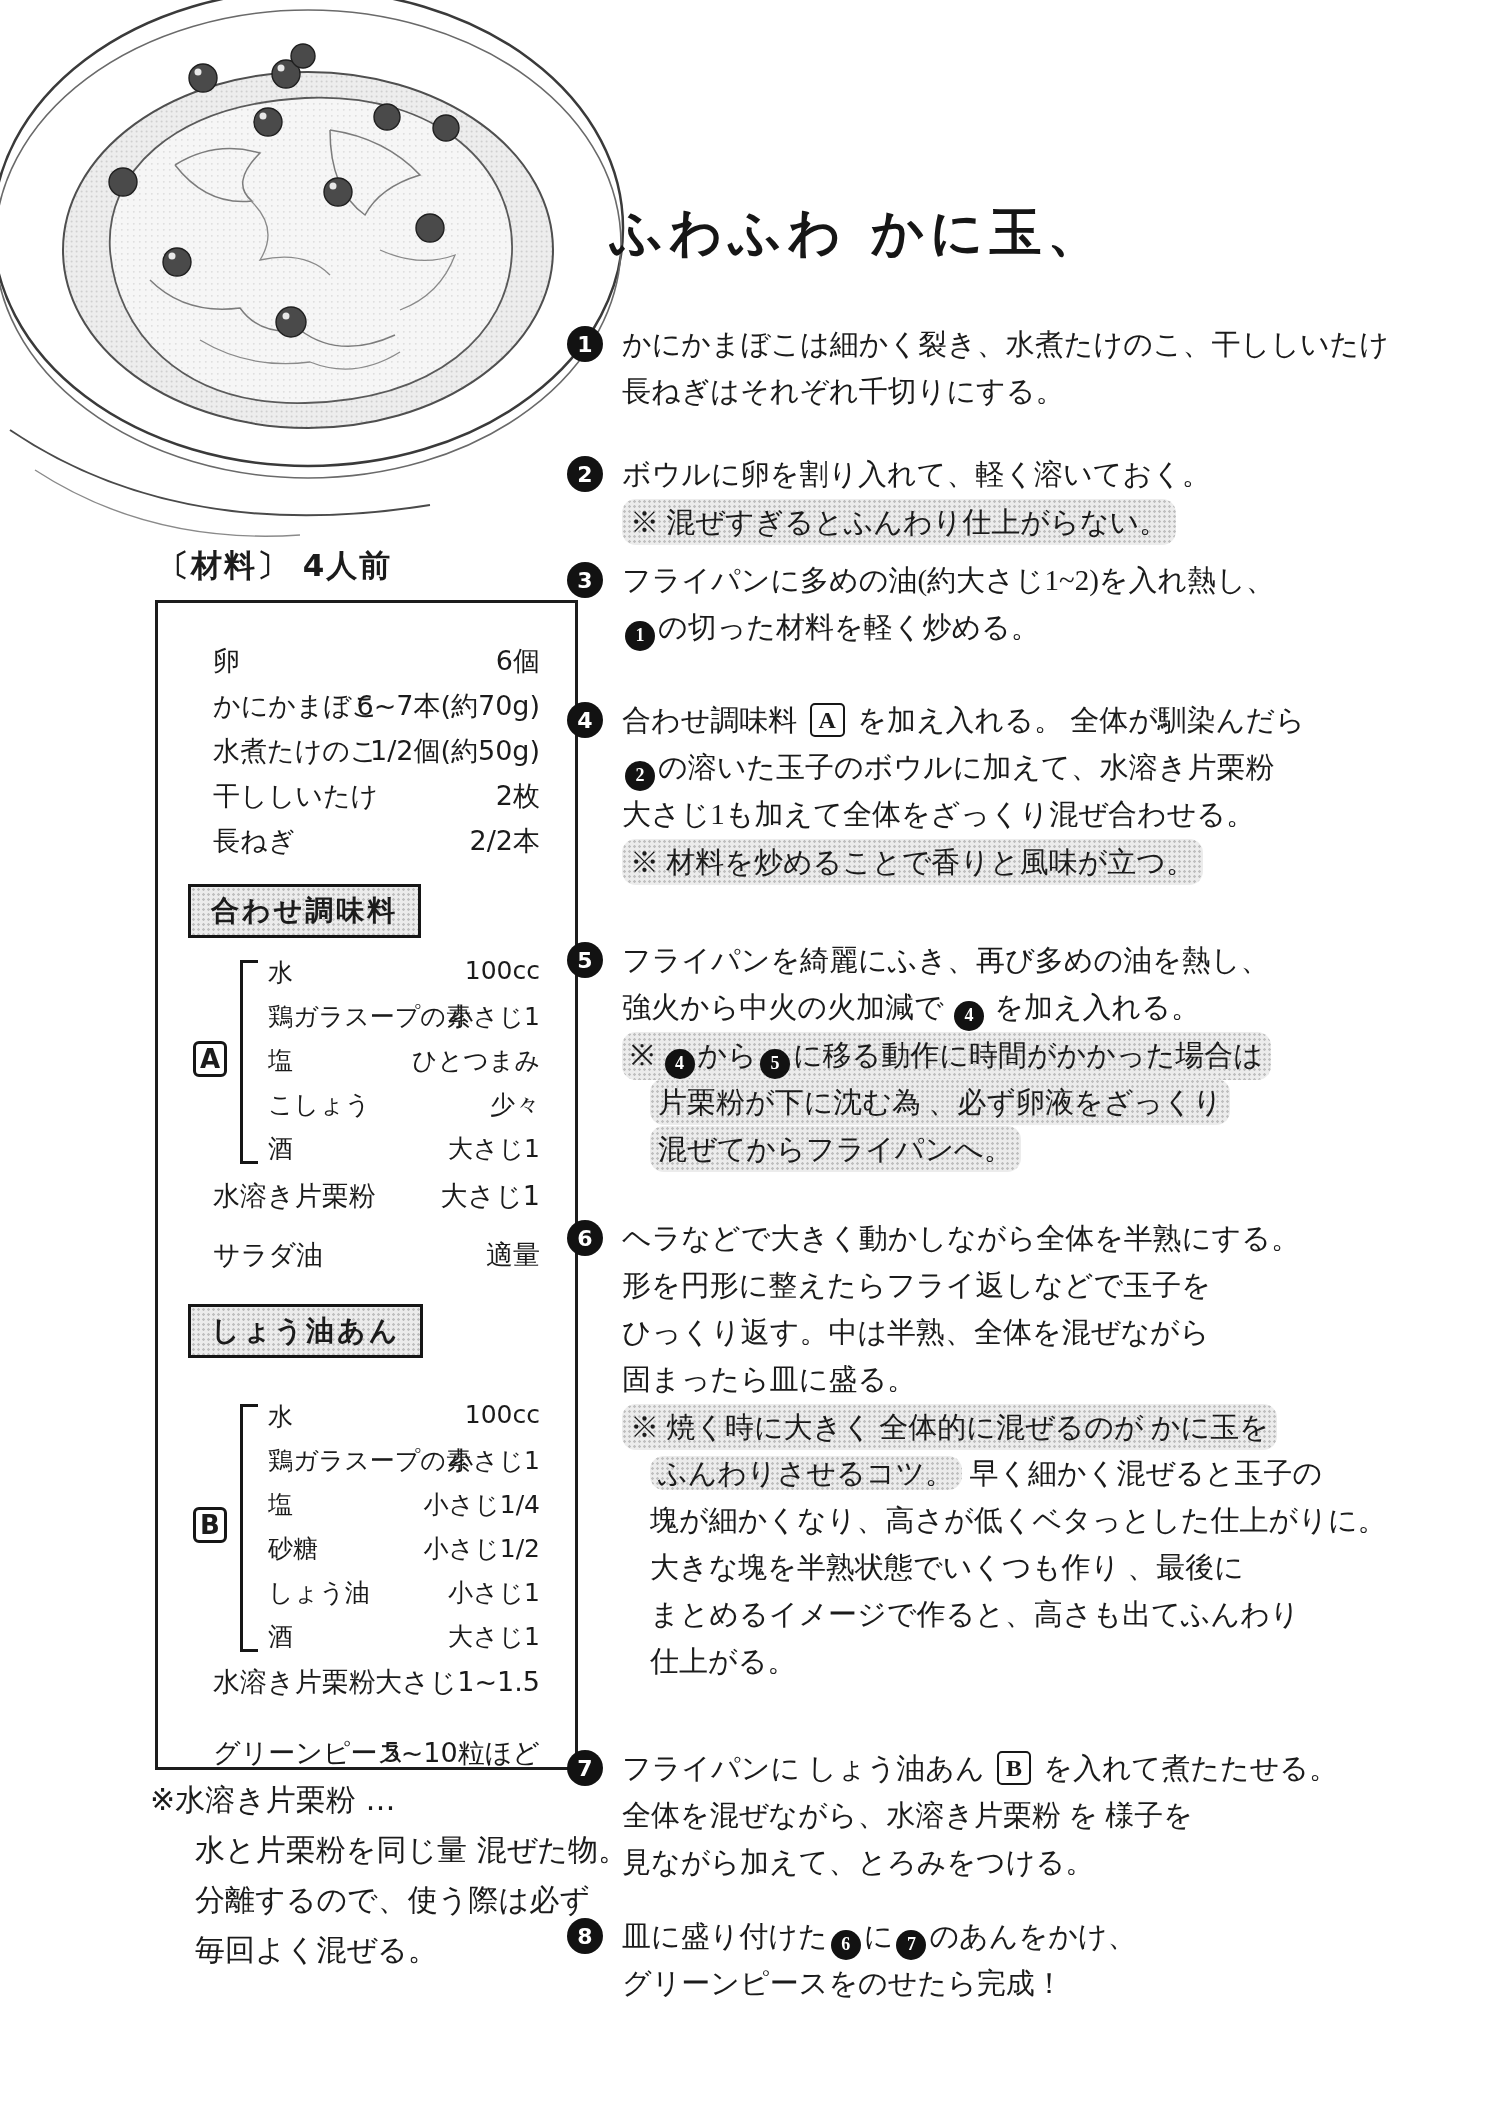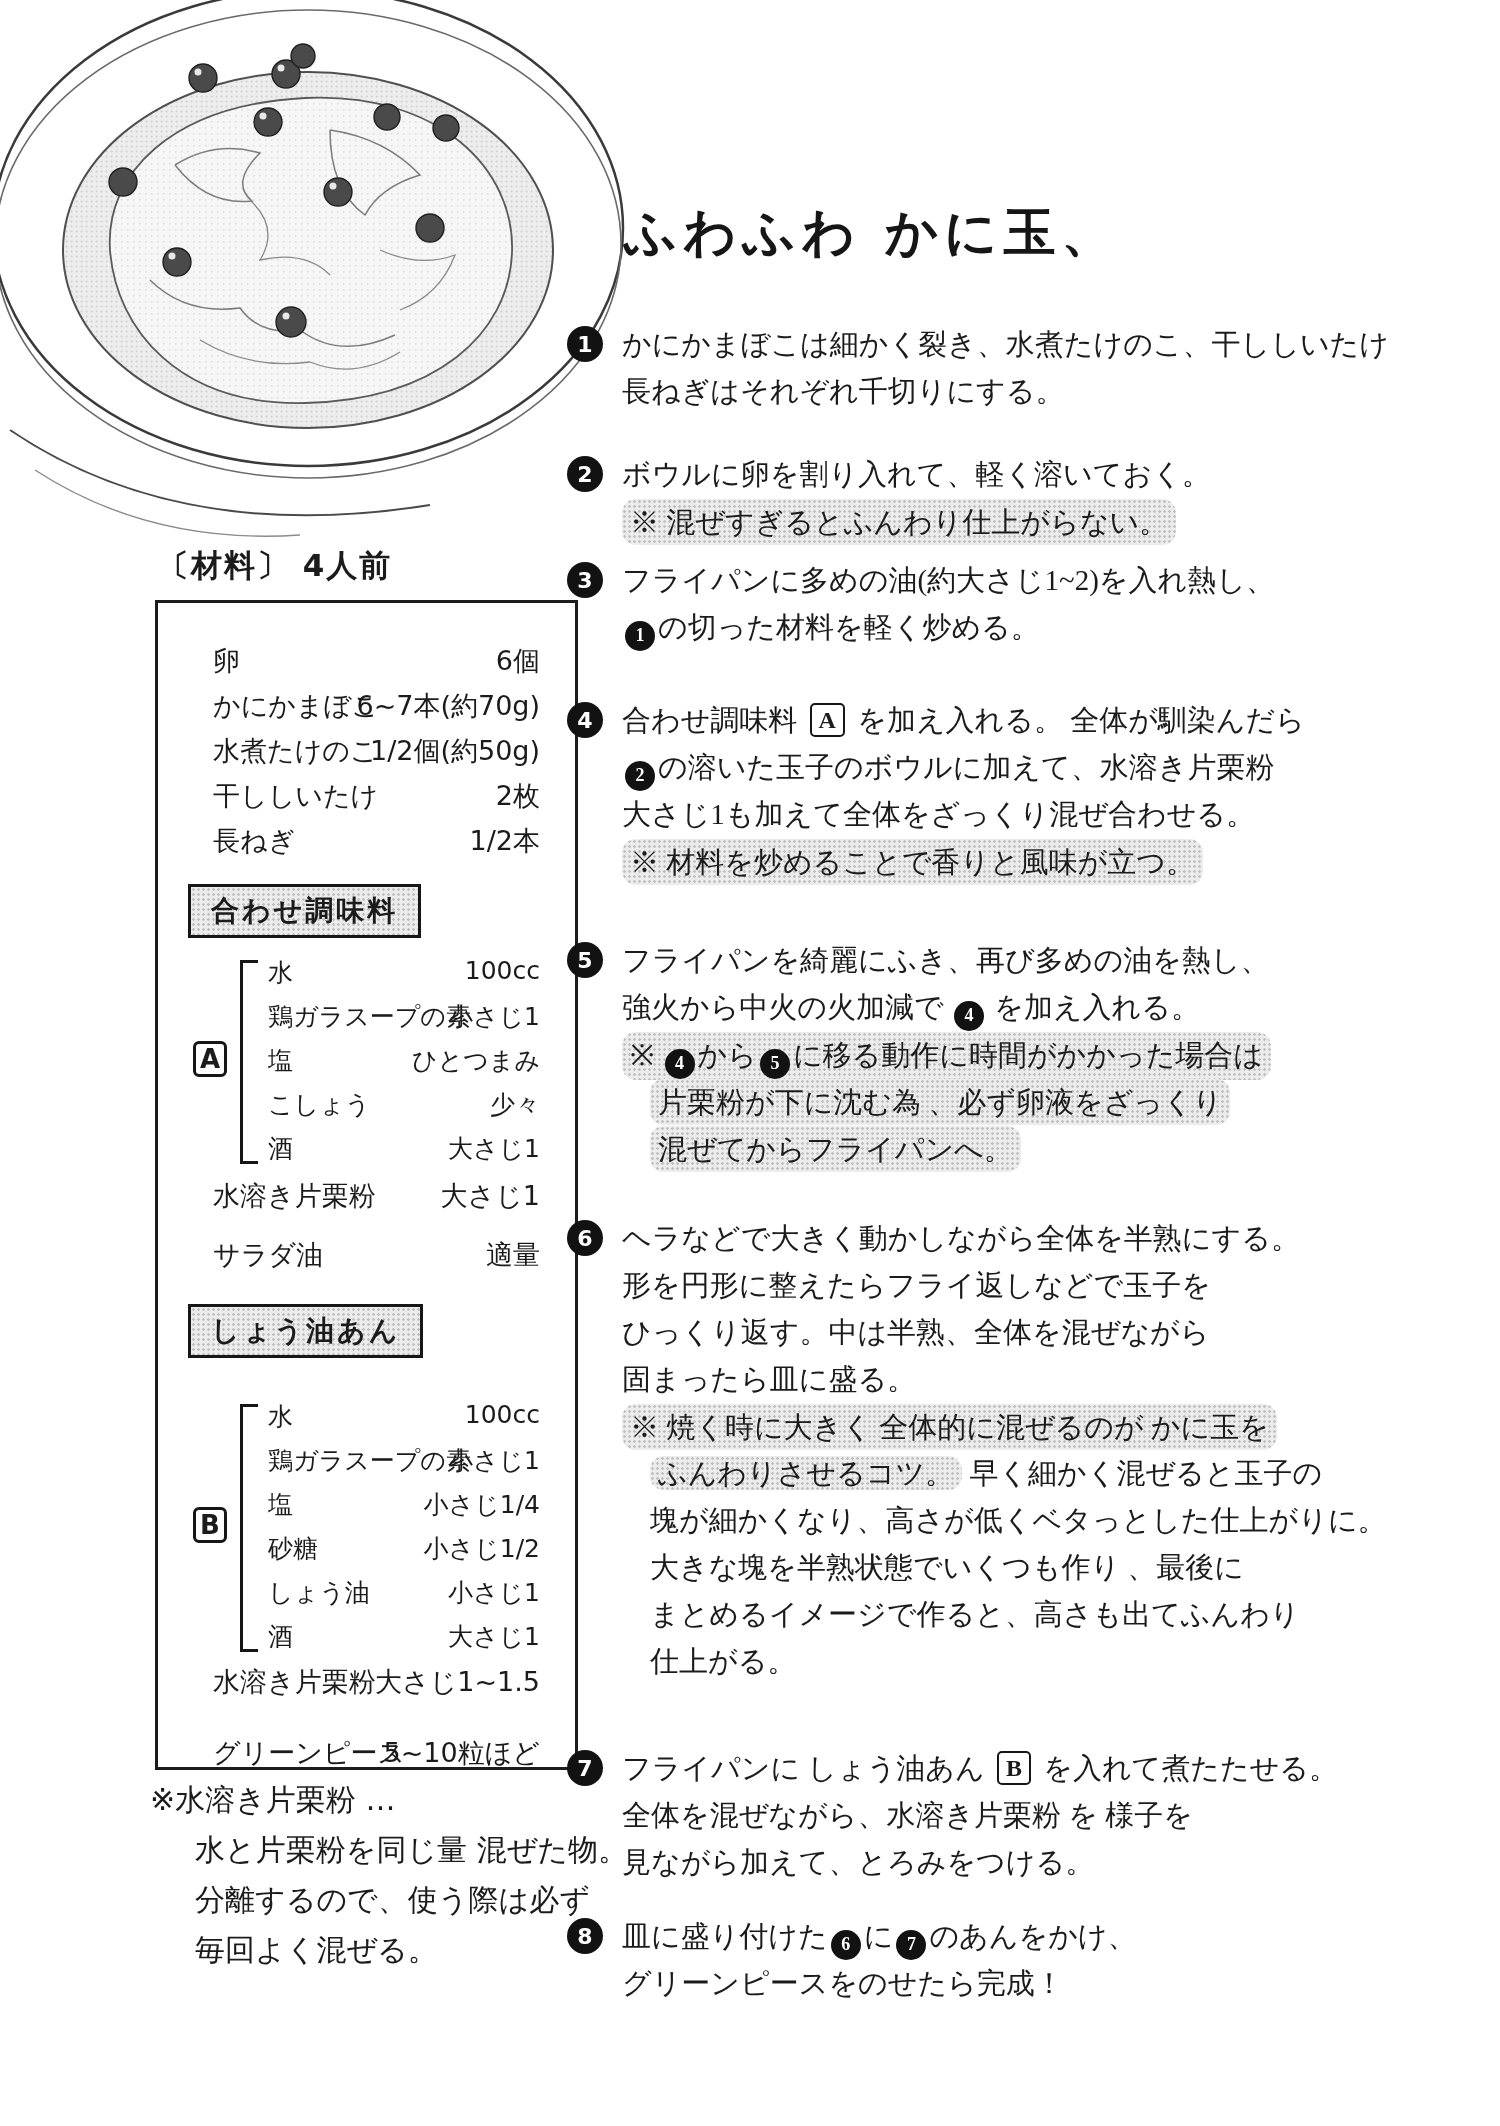--- a/index.html
+++ b/index.html
@@ -8,21 +8,21 @@
     font-family:"DejaVu Sans","Liberation Sans",sans-serif; color:#1b1b1b; overflow:hidden;
   }
   
   .ht {
     background-color:#ececec;
     background-image:radial-gradient(circle,#bfbfbf 1.1px, rgba(0,0,0,0) 1.5px);
     background-size:5px 5px;
   }
   .illus { position:absolute; left:0; top:0; }
   .title {
-    position:absolute; left:624px; top:198px; font-size:52px; letter-spacing:6px;
+    position:absolute; left:610px; top:198px; font-size:52px; letter-spacing:6px;
     font-weight:bold; color:#161616; white-space:nowrap;
   }
   .mat-header {
     position:absolute; left:158px; top:545px; font-size:31px; font-weight:bold;
     letter-spacing:2px; white-space:nowrap;
   }
   .mat-box {
     position:absolute; left:155px; top:600px; width:423px; height:1170px;
     border:3px solid #1c1c1c; box-sizing:border-box; padding:36px 0 0 0;
   }
@@ -151,21 +151,21 @@
         <div class="mat-row">
           <span class="nm">水煮たけのこ</span>
           <span class="amt">1/2個(約50g)</span>
         </div>
         <div class="mat-row">
           <span class="nm">干ししいたけ</span>
           <span class="amt">2枚</span>
         </div>
         <div class="mat-row">
           <span class="nm">長ねぎ</span>
-          <span class="amt">1/2本</span>
+          <span class="amt">2/2本</span>
         </div>
       </div>
     <div id="mat-sections"><div class="sec-label ht" style="margin-top: 20px;">合わせ調味料</div><div class="group" style="margin-top: 14px;">
           <div class="gletter">A</div>
           <div class="bracket"></div>
           <div class="grows">
             <div class="mat-row">
               <span class="nm">水</span>
               <span class="amt">100cc</span>
             </div>

